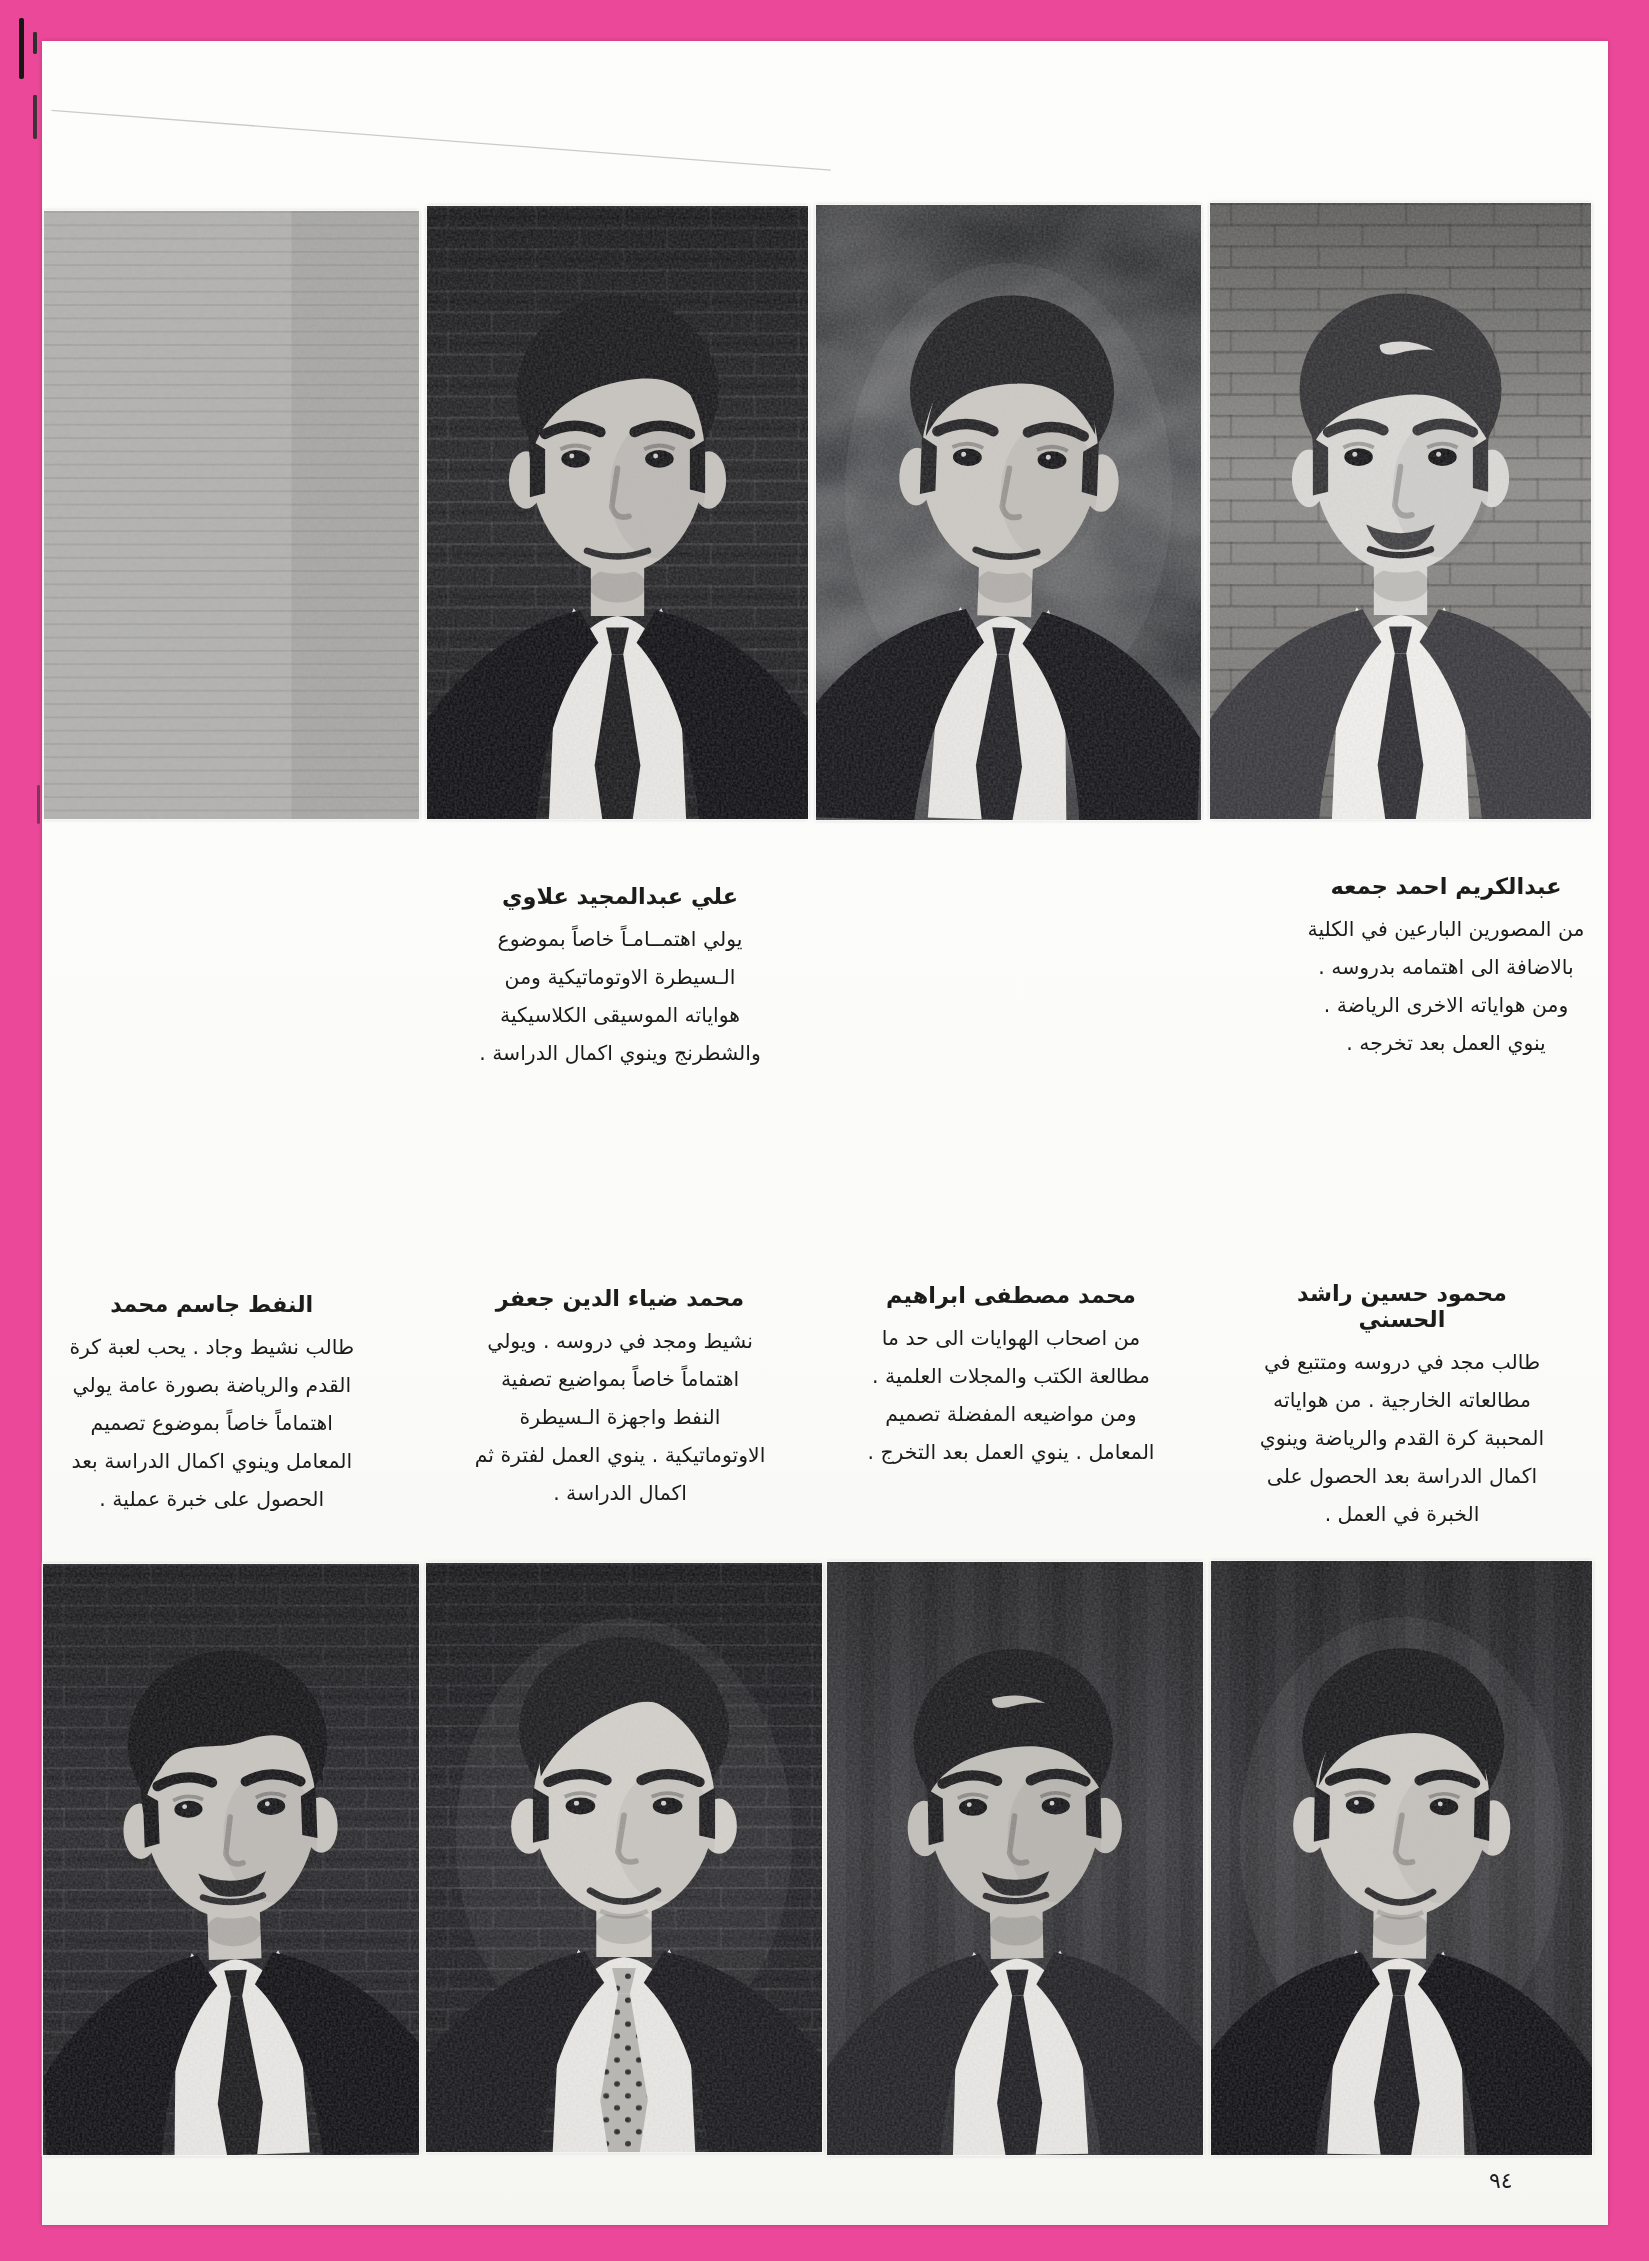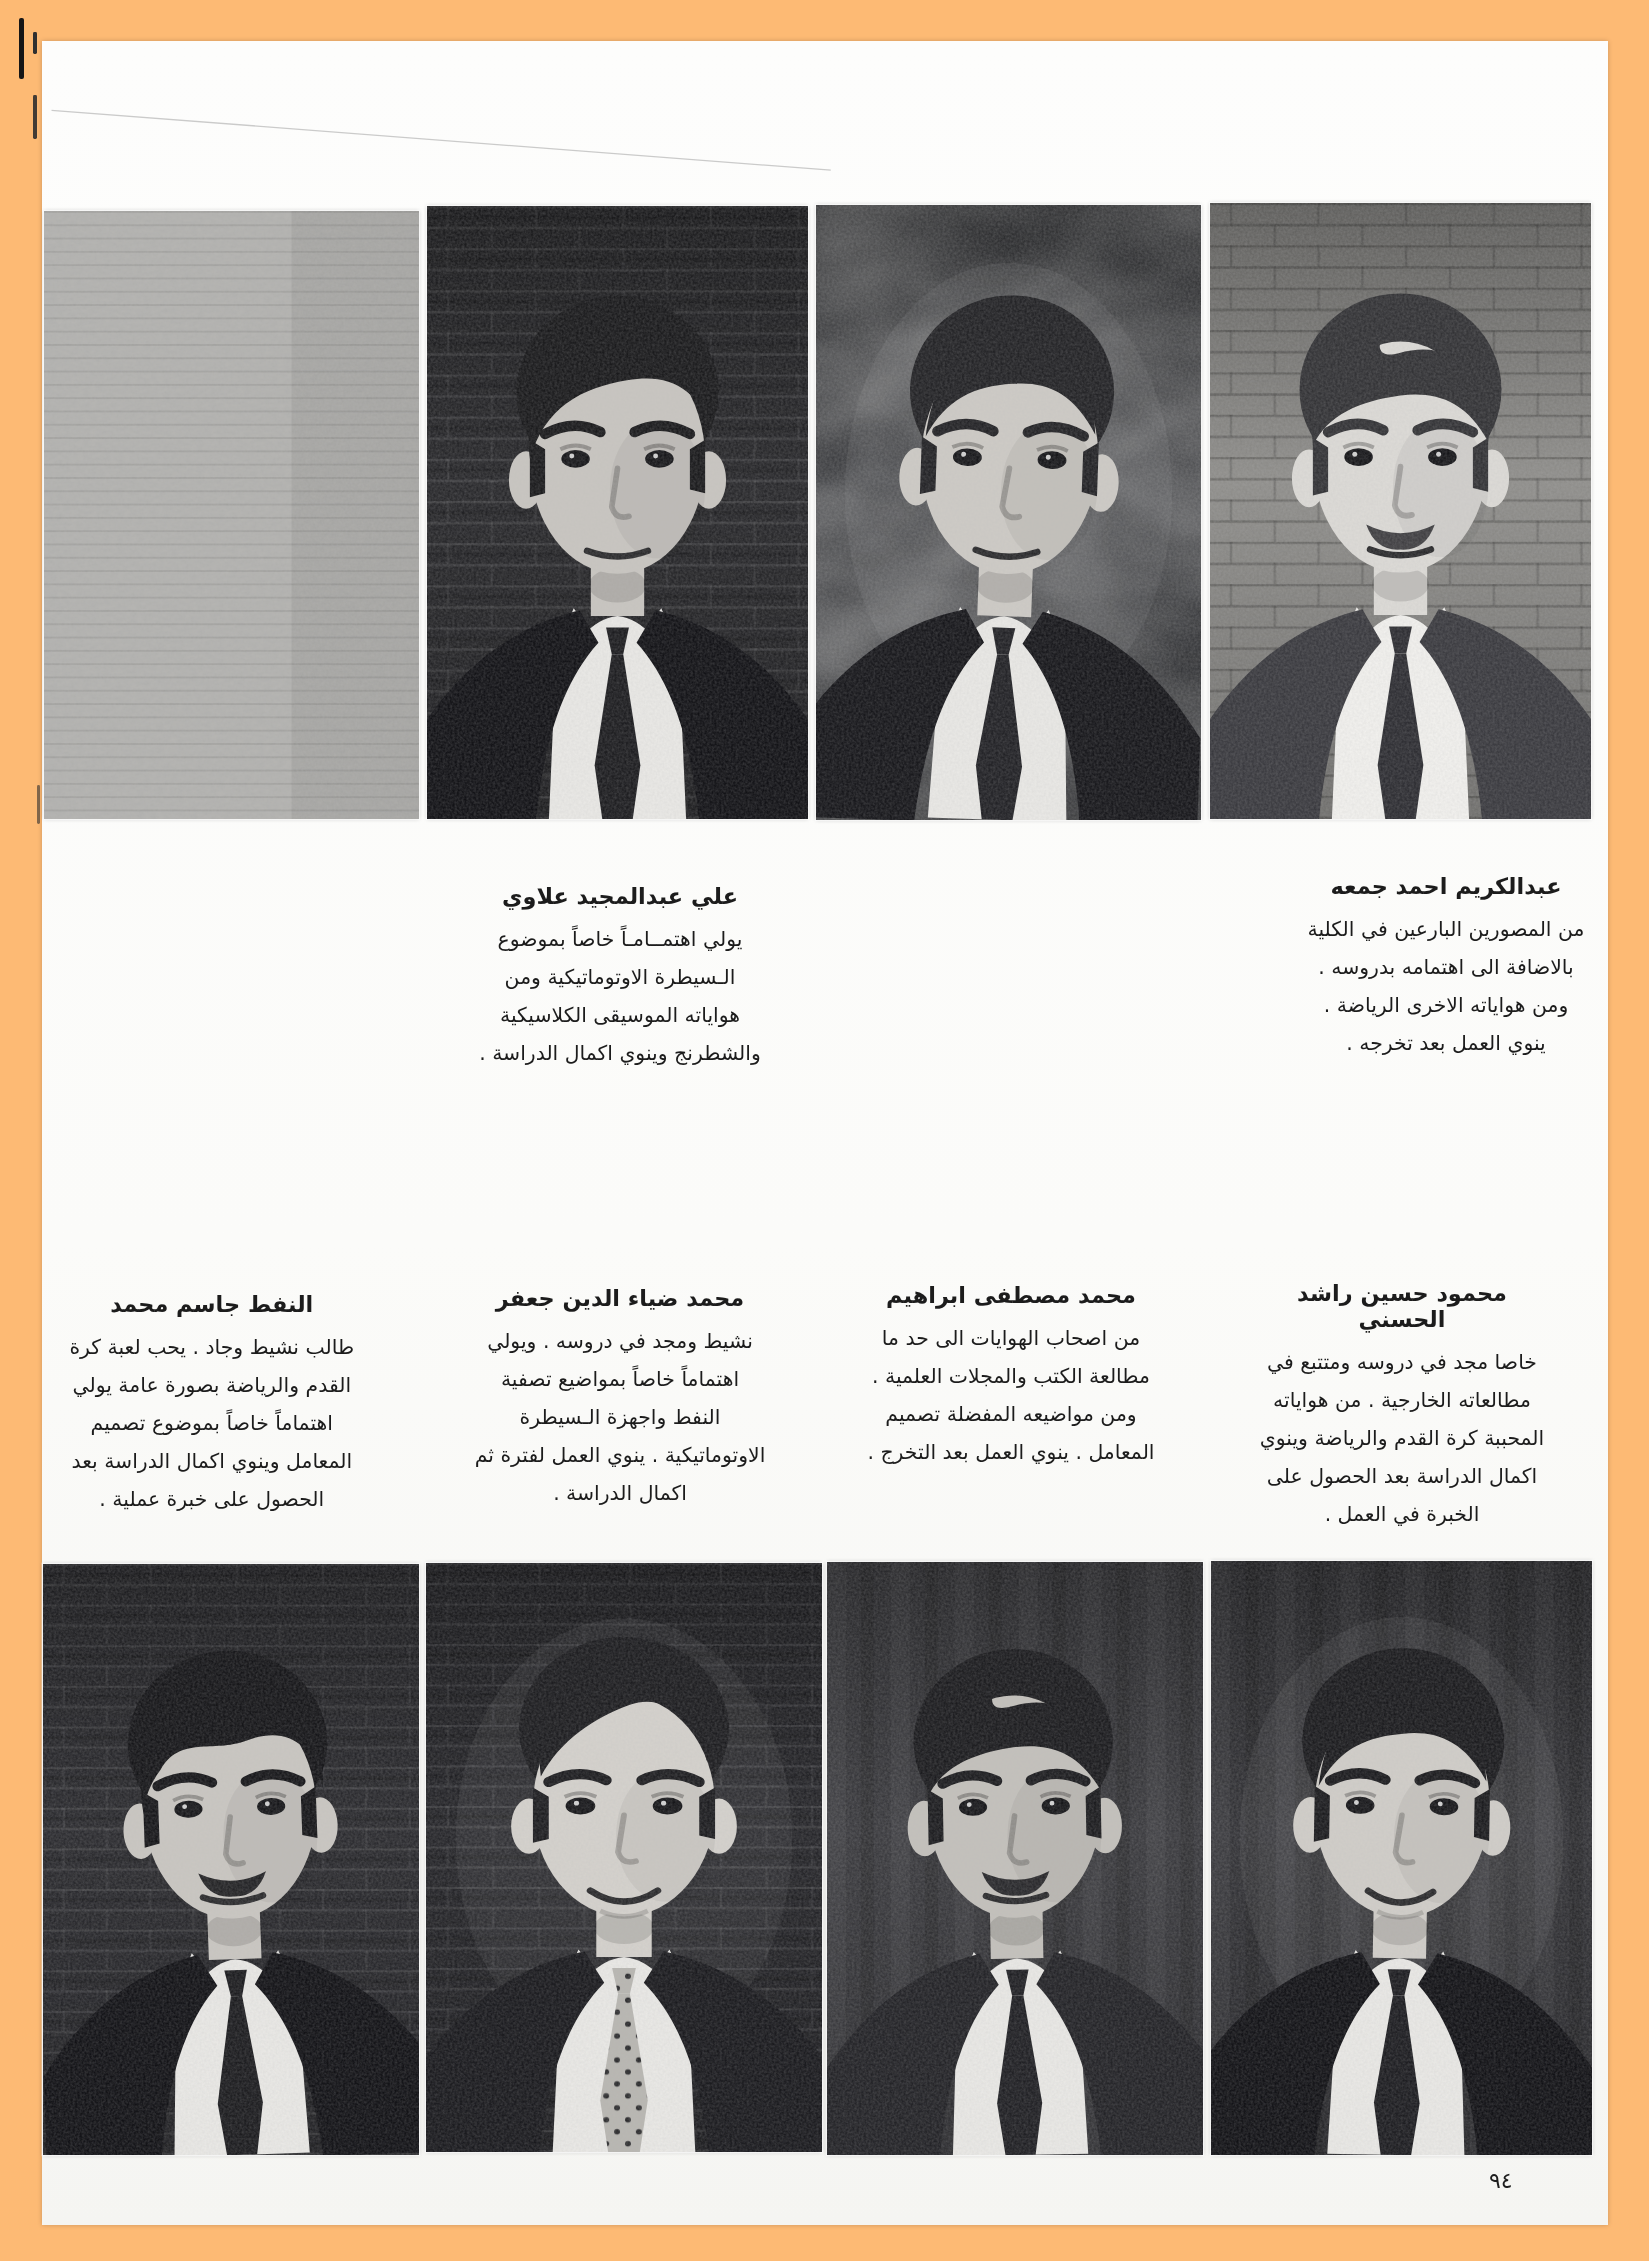--- a/index.html
+++ b/index.html
@@ -1,21 +1,21 @@
 <!DOCTYPE html>
 <html lang="ar" style="font-size:11px"><head>
 <meta charset="utf-8">
 <style>
   html,body{margin:0;padding:0;}
   body{
     width:1649px;height:2261px;position:relative;overflow:hidden;
     background:#a7cdce;
     font-family:"DejaVu Sans",sans-serif;
   }
-  .scan{position:absolute;inset:0;background:#fdba74;}
+  .scan{position:absolute;inset:0;background:#ec4899;}
   .page{
     position:absolute;left:42px;top:41px;width:1566px;height:2184px;
     background:linear-gradient(180deg,#fdfdfc 0%,#fbfbf9 55%,#f5f5f2 100%);
     box-shadow:0 0 4.8px rgba(0,0,0,.20);
   }
   .photo{
     position:absolute;background:#242427;
     box-shadow:0 0 0 1.4px rgba(255,255,255,.75), 0 0 3.4px rgba(0,0,0,.35);
   }
   .photo svg{display:block;width:100%;height:100%;}
@@ -228,21 +228,21 @@
     <div class="caption" style="left:432px;top:1244px;width:292px">
       <div class="sname">محمد ضياء الدين جعفر</div>
       <div class="sbio">نشيط ومجد في دروسه . ويولي اهتماماً خاصاً بمواضيع تصفية النفط واجهزة الـسيطرة الاوتوماتيكية . ينوي العمل لفترة ثم اكمال الدراسة .</div>
     </div>
     <div class="caption" style="left:823px;top:1241px;width:292px">
       <div class="sname">محمد مصطفى ابراهيم</div>
       <div class="sbio">من اصحاب الهوايات الى حد ما مطالعة الكتب والمجلات العلمية . ومن مواضيعه المفضلة تصميم المعامل . ينوي العمل بعد التخرج .</div>
     </div>
     <div class="caption" style="left:1214px;top:1239px;width:292px">
       <div class="sname">محمود حسين راشد الحسني</div>
-      <div class="sbio">خاصا مجد في دروسه ومتتبع في مطالعاته الخارجية . من هواياته المحببة كرة القدم والرياضة وينوي اكمال الدراسة بعد الحصول على الخبرة في العمل .</div>
+      <div class="sbio">طالب مجد في دروسه ومتتبع في مطالعاته الخارجية . من هواياته المحببة كرة القدم والرياضة وينوي اكمال الدراسة بعد الحصول على الخبرة في العمل .</div>
     </div>
 
     <div class="photo" style="left:1.4px;top:1523px;width:376px;height:591px" aria-label="black and white portrait of a young man with long side-swept dark hair and thin mustache, dark suit and tie">
         <svg viewBox="0 0 200 320" preserveAspectRatio="none">
           <rect width="200" height="320" fill="#2b2b2f"></rect>
           <rect width="200" height="320" fill="url(#brickW)"></rect>
           <rect width="200" height="320" fill="url(#gradV)"></rect>
           <g transform="rotate(-2 100 150)">
             <ellipse cx="100" cy="97" rx="53" ry="50" fill="#161619"></ellipse>
             <ellipse cx="52" cy="143" rx="9" ry="15" fill="#c9c6c1"></ellipse>

